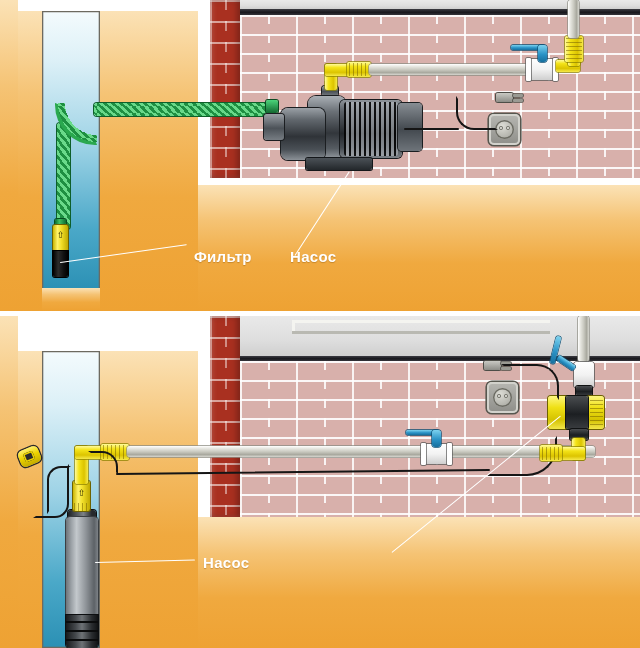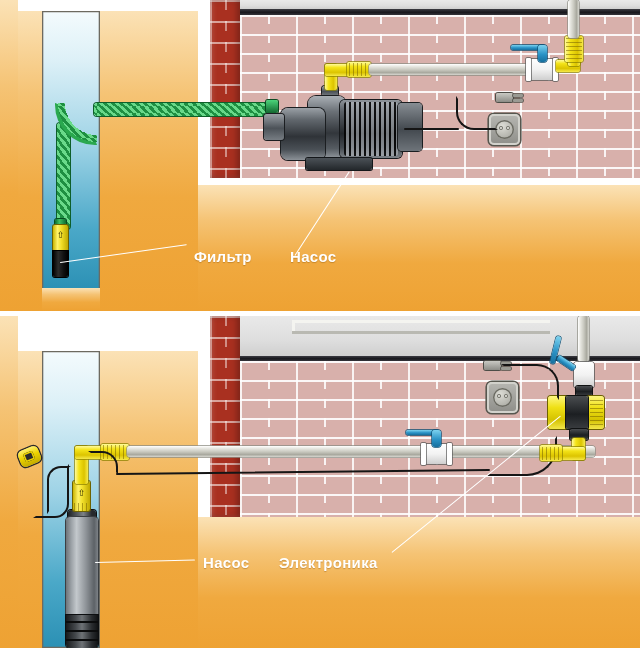--- a/index.html
+++ b/index.html
@@ -327,16 +327,15 @@
     <div class="plug-body" style="left:484px;top:45px;width:17px;height:9px;"></div>
     <div class="pin" style="left:501px;top:46px;width:10px;height:3px;"></div>
     <div class="pin" style="left:501px;top:51px;width:10px;height:3px;"></div>
     <div class="cord" style="left:501px;top:48px;width:58px;height:36px;border-radius:0 22px 0 0;
         border-right:2.2px solid #151515;border-top:2.2px solid #151515;box-sizing:border-box;"></div>
 
     <div class="leader" style="left:95px;top:246px;width:100px;transform:rotate(-1.5deg);"></div>
     <div class="label" style="left:203px;top:238px;">Насос</div>
 
     <div class="leader" style="left:392px;top:236px;width:217px;transform:rotate(-39deg);"></div>
-    <div class="label" style="left:279px;top:238px;">Электроника</div>
   </div>
 
 </div>
 
 </body></html>

